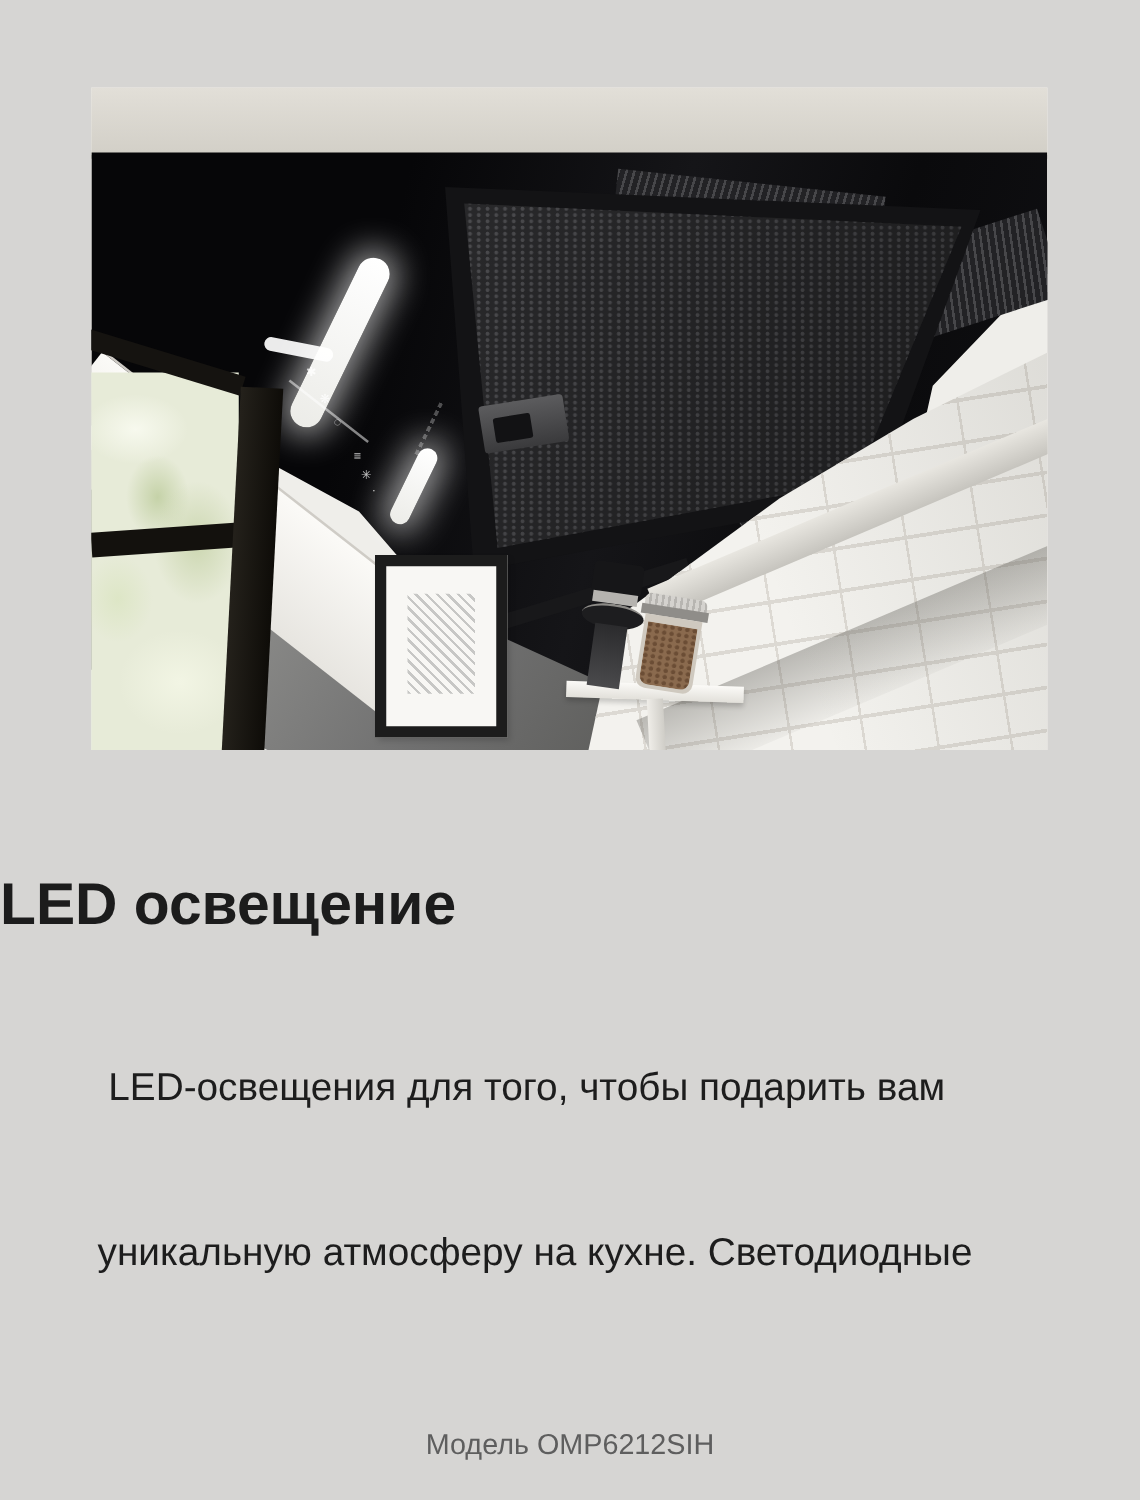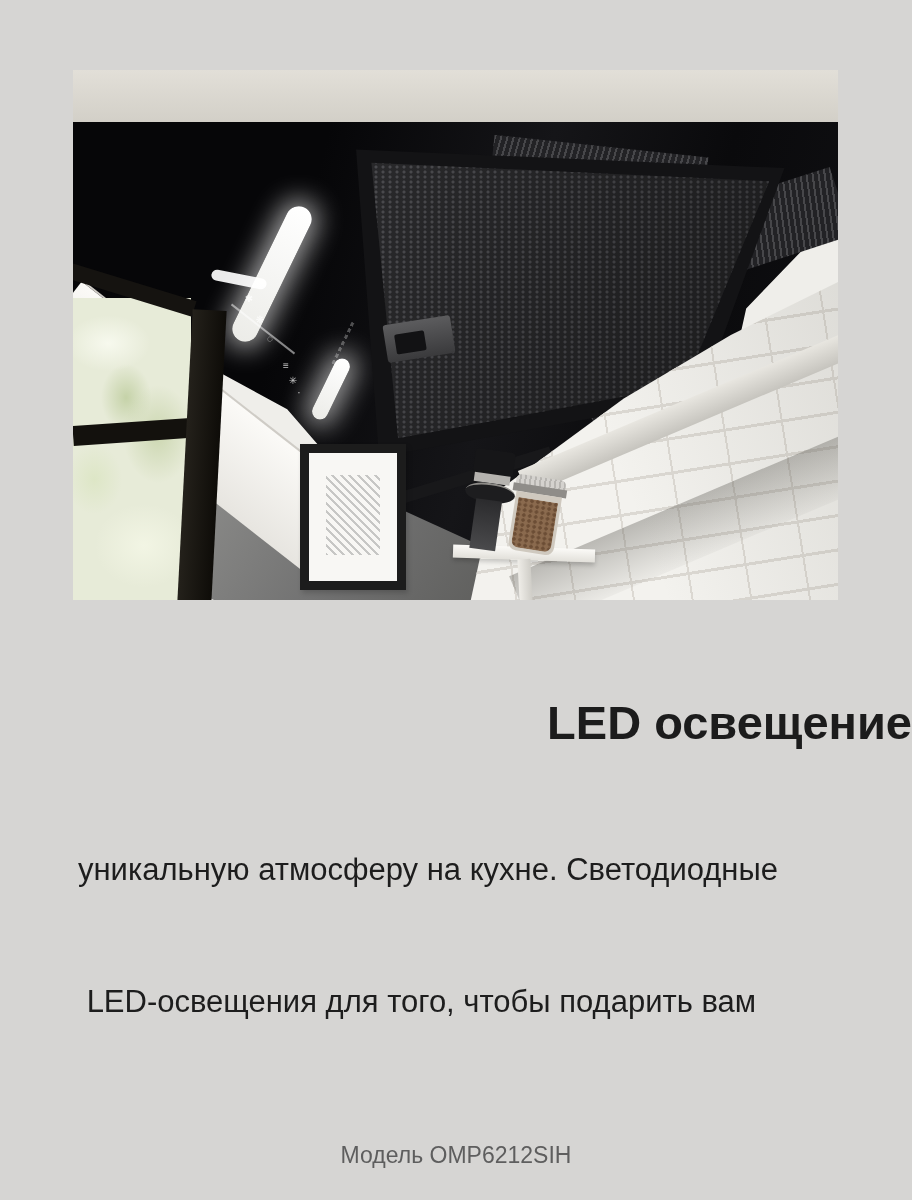--- a/index.html
+++ b/index.html
@@ -115,21 +115,21 @@
     background:repeating-linear-gradient(to right,#d4d2ce 0 3px,#b7b5b1 3px 5px);}
   .jar-ring{left:0;top:9px;width:54px;height:8px;background:#8f8d89;}
   .jar-glass{left:4px;top:17px;width:46px;height:59px;border-radius:0 0 8px 8px;background:#cfc9bf;}
   .jar-beans{left:3px;top:6px;width:40px;height:50px;border-radius:0 0 7px 7px;
     background-color:#8a6a4e;
     background-image:radial-gradient(circle at 2px 2px,#6b4d35 1.5px,transparent 2px);
     background-size:6px 5px;}
   
   .heading{
     position:absolute;left:0;top:664px;width:912px;
-    text-align:right;font-size:47px;font-weight:700;color:#1c1c1c;
+    text-align:left;font-size:47px;font-weight:700;color:#1c1c1c;
   }
   .body-text{
     position:absolute;left:78px;top:760px;width:790px;
     font-size:31px;line-height:44px;color:#1d1d1d;white-space:pre-wrap;
   }
   .footer-text{
     position:absolute;left:0;top:1142px;width:912px;
     text-align:center;font-size:23px;color:#5e5e5e;
   }
 </style>
@@ -193,21 +193,21 @@
     <div class="jar-ring"></div>
     <div class="jar-glass">
       <div class="jar-beans"></div>
     </div>
   </div>
 </div>
 
 <h1 class="heading">LED освещение</h1>
 
 <div class="body-text">
+  <div> LED-освещения для того, чтобы подарить вам</div>
   <div>уникальную атмосферу на кухне. Светодиодные</div>
-  <div> LED-освещения для того, чтобы подарить вам</div>
   
   
   
   
 </div>
 
 <div class="footer-text">Модель OMP6212SIH</div>
 
 </body></html>

